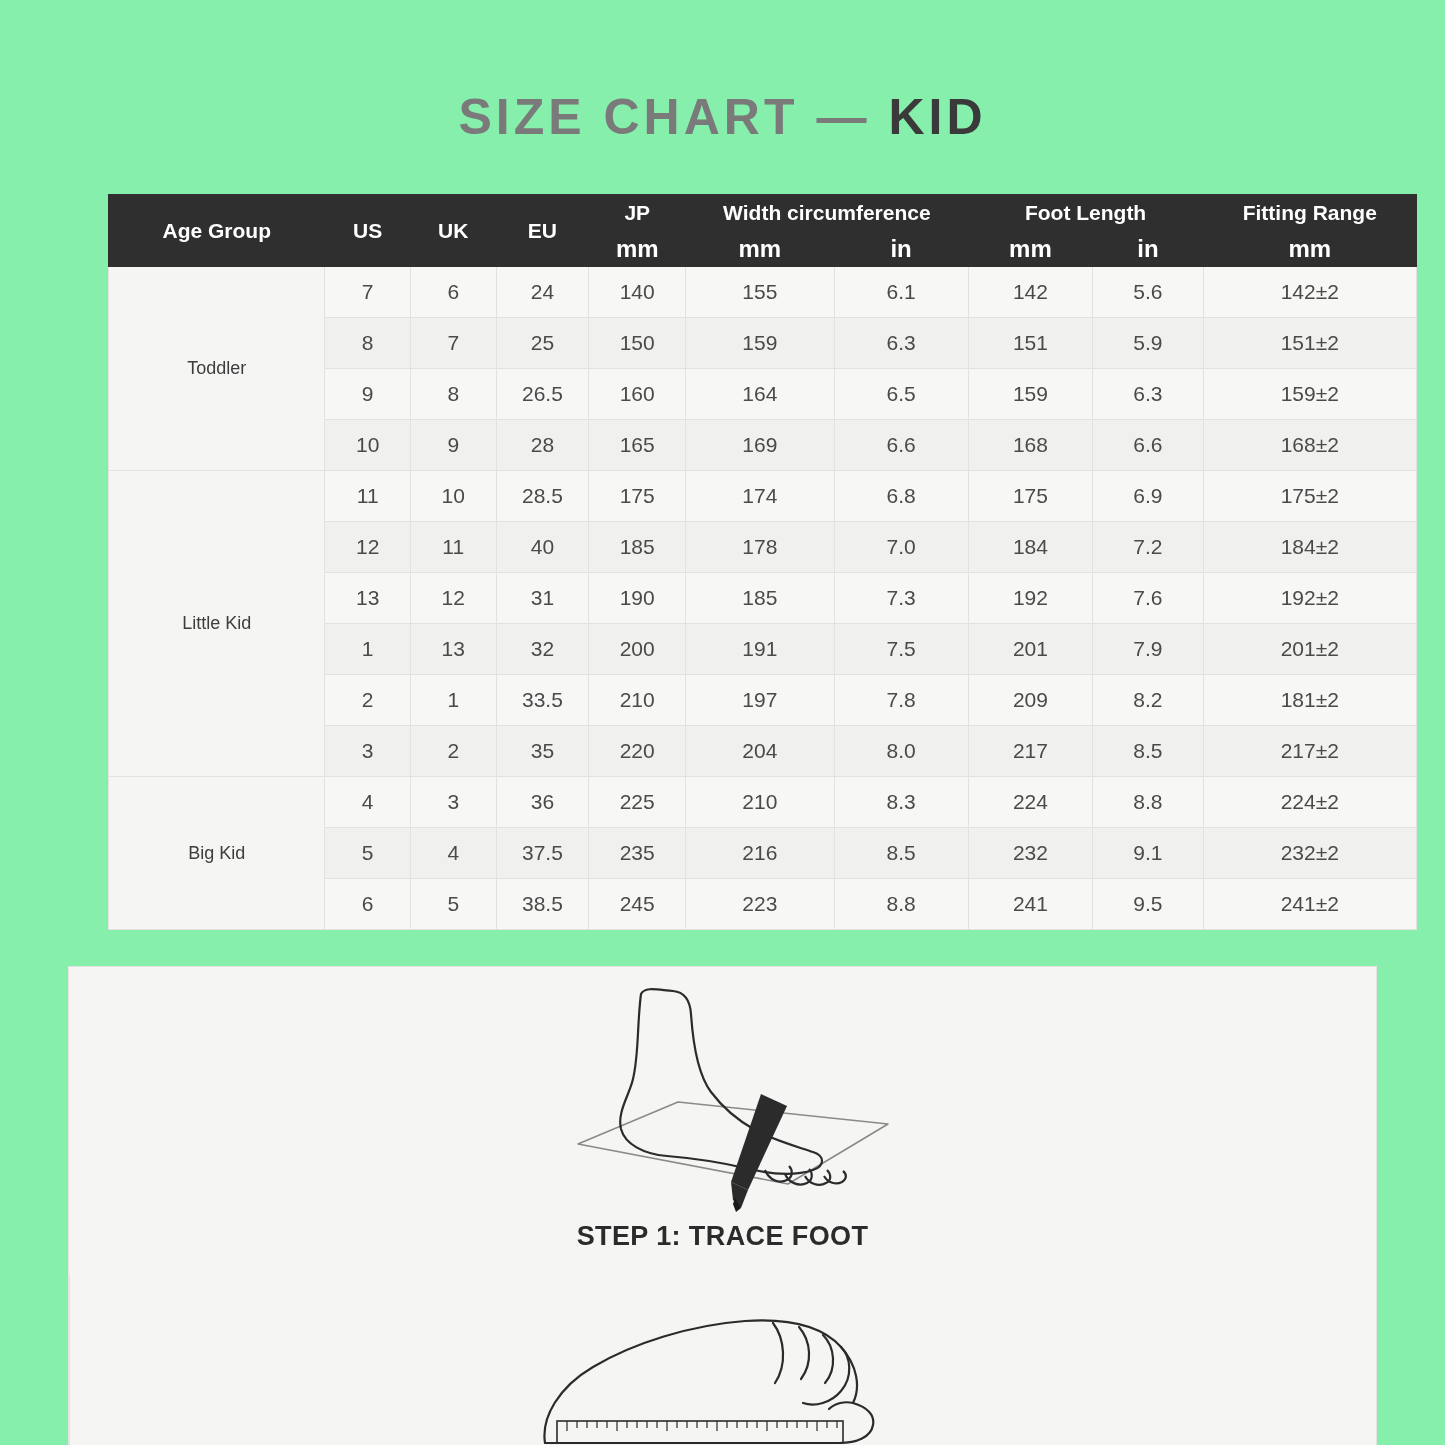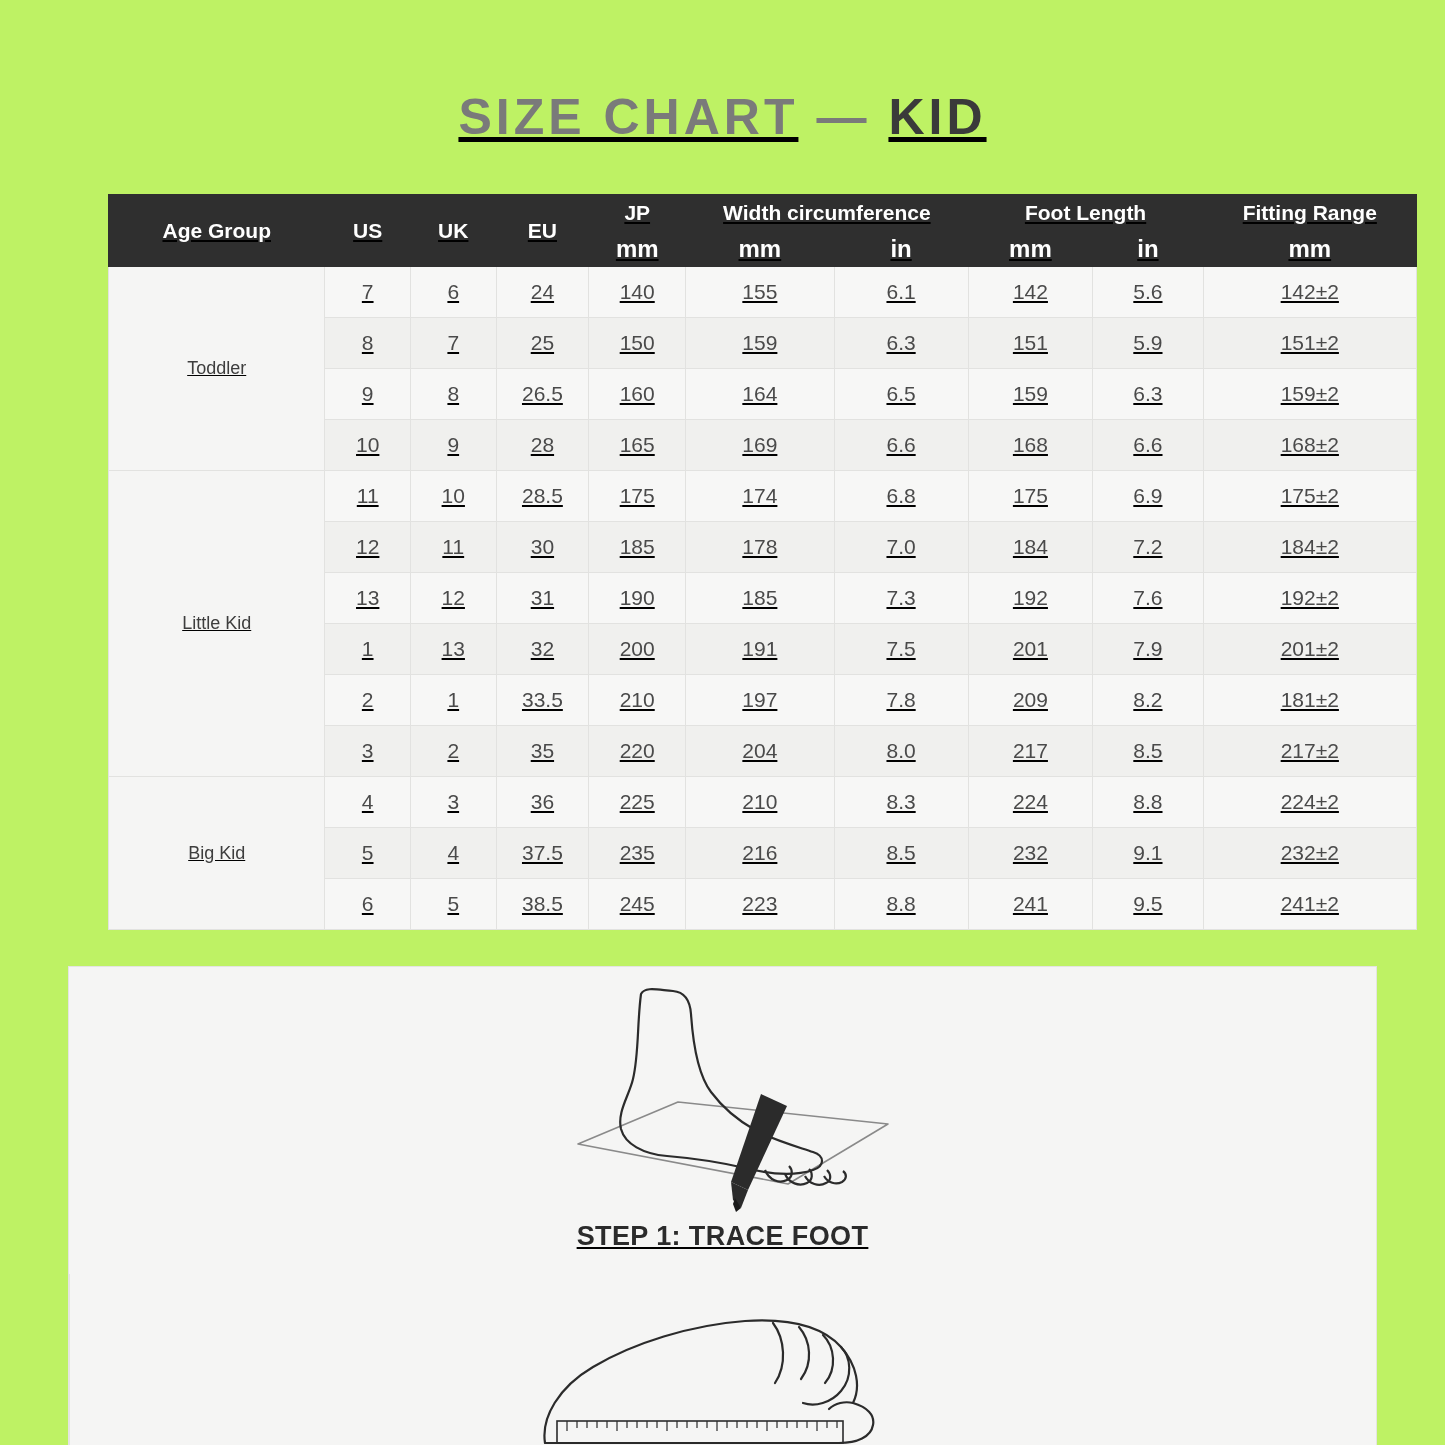--- a/index.html
+++ b/index.html
@@ -4,24 +4,23 @@
 <style>
   html, body {
     margin: 0;
     padding: 0;
     background: #f2f2f0;
     font-family: "Liberation Sans", sans-serif;
   }
   #page {
     width: 1445px;
     height: 1445px;
-    background: #bef264;
+    background: #86efac;
     position: relative;
     box-sizing: border-box;
-    text-decoration: underline;
   }
   .title {
     text-align: center;
     padding-top: 88px;
     font-size: 50px;
     font-weight: bold;
     letter-spacing: 4px;
     color: #7a7a7a;
   }
   .title .dash {
@@ -206,21 +205,21 @@
             <td>175</td>
             <td>174</td>
             <td>6.8</td>
             <td>175</td>
             <td>6.9</td>
             <td>175±2</td>
           </tr>
           <tr>
             <td>12</td>
             <td>11</td>
-            <td>30</td>
+            <td>40</td>
             <td>185</td>
             <td>178</td>
             <td>7.0</td>
             <td>184</td>
             <td>7.2</td>
             <td>184±2</td>
           </tr>
           <tr>
             <td>13</td>
             <td>12</td>

